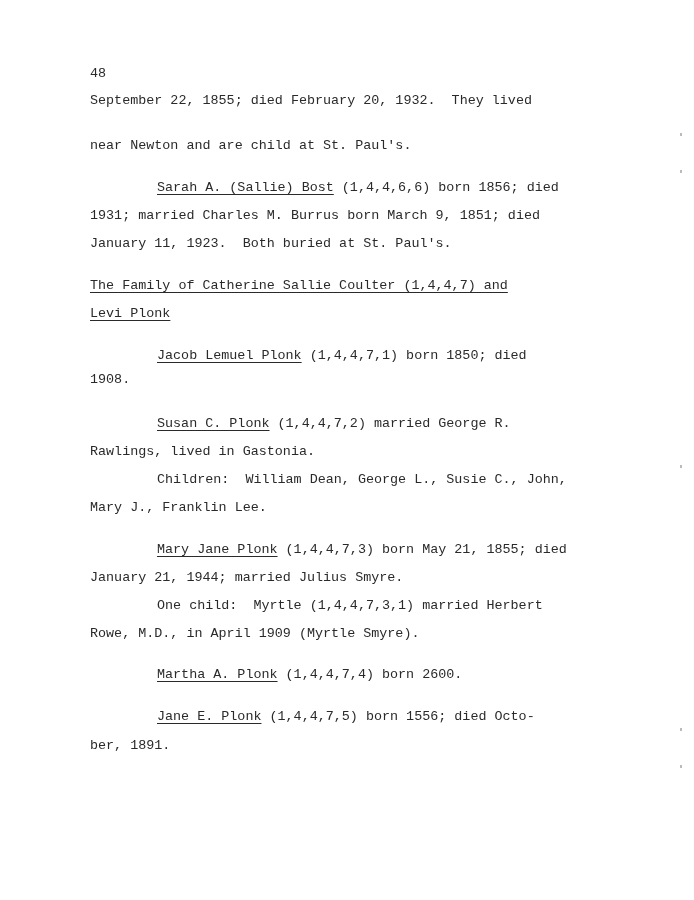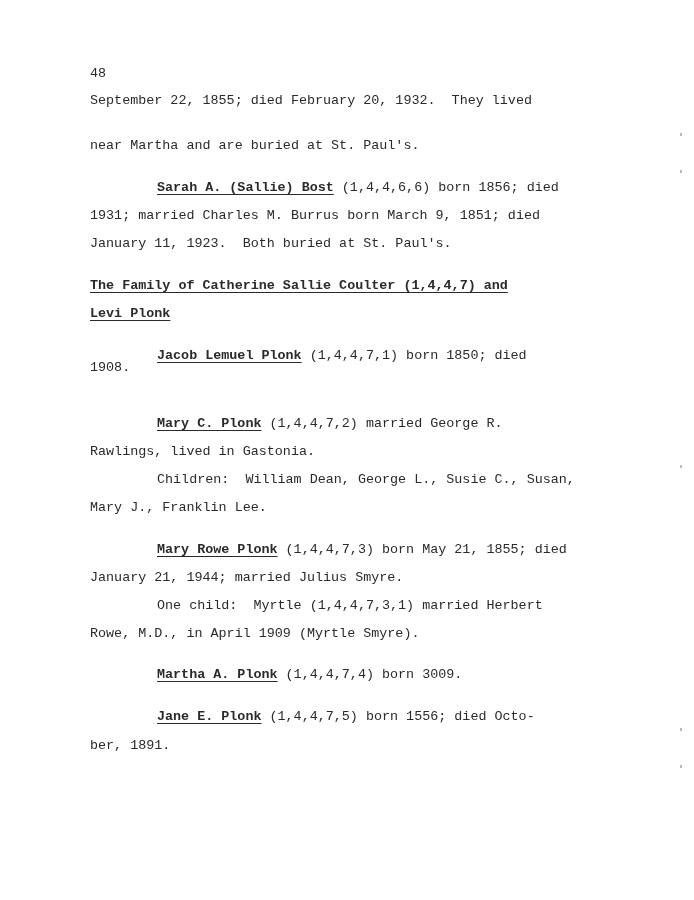--- a/index.html
+++ b/index.html
@@ -3,53 +3,53 @@
   <meta charset="utf-8">
   <style>
     html, body { margin: 0; padding: 0; }
     body {
       width: 694px; height: 900px; background: #ffffff; position: relative; overflow: hidden;
       font-family: "Liberation Mono", "DejaVu Sans Mono", monospace;
       color: #2a2a2a; font-size: 13.4px;
     }
     .line { position: absolute; left: 90px; white-space: pre; line-height: 16px; }
     .ind { left: 157px; }
-    .u { text-decoration: underline; text-underline-offset: 3px; text-decoration-thickness: 1px; font-weight: bold; }
+    .u { text-decoration: underline; text-underline-offset: 3px; text-decoration-thickness: 1px; }
     .speck { position: absolute; width: 2px; height: 3px; background: #bbb; }
   </style>
 </head>
 <body>
 
 <div>
   <div class="line" style="top:66px">48</div>
 
   <div class="line" style="top:93px">September 22, 1855; died February 20, 1932.  They lived</div>
-  <div class="line" style="top:138px">near Martha and are buried at St. Paul's.</div>
+  <div class="line" style="top:138px">near Newton and are child at St. Paul's.</div>
 
   <div class="line ind" style="top:180px"><span class="u">Sarah A. (Sallie) Bost</span><span> (1,4,4,6,6) born 1856; died</span></div>
   <div class="line" style="top:208px">1931; married Charles M. Burrus born March 9, 1851; died</div>
   <div class="line" style="top:236px">January 11, 1923.  Both buried at St. Paul's.</div>
 
   <div class="line u" style="top:278px">The Family of Catherine Sallie Coulter (1,4,4,7) and</div>
   <div class="line u" style="top:306px">Levi Plonk</div>
 
   <div class="line ind" style="top:348px"><span class="u">Jacob Lemuel Plonk</span><span> (1,4,4,7,1) born 1850; died</span></div>
-  <div class="line" style="top:360px">1908.</div>
+  <div class="line" style="top:372px">1908.</div>
 
-  <div class="line ind" style="top:416px"><span class="u">Mary C. Plonk</span><span> (1,4,4,7,2) married George R.</span></div>
+  <div class="line ind" style="top:416px"><span class="u">Susan C. Plonk</span><span> (1,4,4,7,2) married George R.</span></div>
   <div class="line" style="top:444px">Rawlings, lived in Gastonia.</div>
-  <div class="line ind" style="top:472px">Children:  William Dean, George L., Susie C., Susan,</div>
+  <div class="line ind" style="top:472px">Children:  William Dean, George L., Susie C., John,</div>
   <div class="line" style="top:500px">Mary J., Franklin Lee.</div>
 
-  <div class="line ind" style="top:542px"><span class="u">Mary Rowe Plonk</span><span> (1,4,4,7,3) born May 21, 1855; died</span></div>
+  <div class="line ind" style="top:542px"><span class="u">Mary Jane Plonk</span><span> (1,4,4,7,3) born May 21, 1855; died</span></div>
   <div class="line" style="top:570px">January 21, 1944; married Julius Smyre.</div>
   <div class="line ind" style="top:598px">One child:  Myrtle (1,4,4,7,3,1) married Herbert</div>
   <div class="line" style="top:626px">Rowe, M.D., in April 1909 (Myrtle Smyre).</div>
 
-  <div class="line ind" style="top:667px"><span class="u">Martha A. Plonk</span><span> (1,4,4,7,4) born 3009.</span></div>
+  <div class="line ind" style="top:667px"><span class="u">Martha A. Plonk</span><span> (1,4,4,7,4) born 2600.</span></div>
 
   <div class="line ind" style="top:709px"><span class="u">Jane E. Plonk</span><span> (1,4,4,7,5) born 1556; died Octo-</span></div>
   <div class="line" style="top:738px">ber, 1891.</div>
 
   <div class="speck" style="left:680px;top:133px"></div>
   <div class="speck" style="left:680px;top:170px"></div>
   <div class="speck" style="left:680px;top:465px"></div>
   <div class="speck" style="left:680px;top:728px"></div>
   <div class="speck" style="left:680px;top:765px"></div>
 </div>

